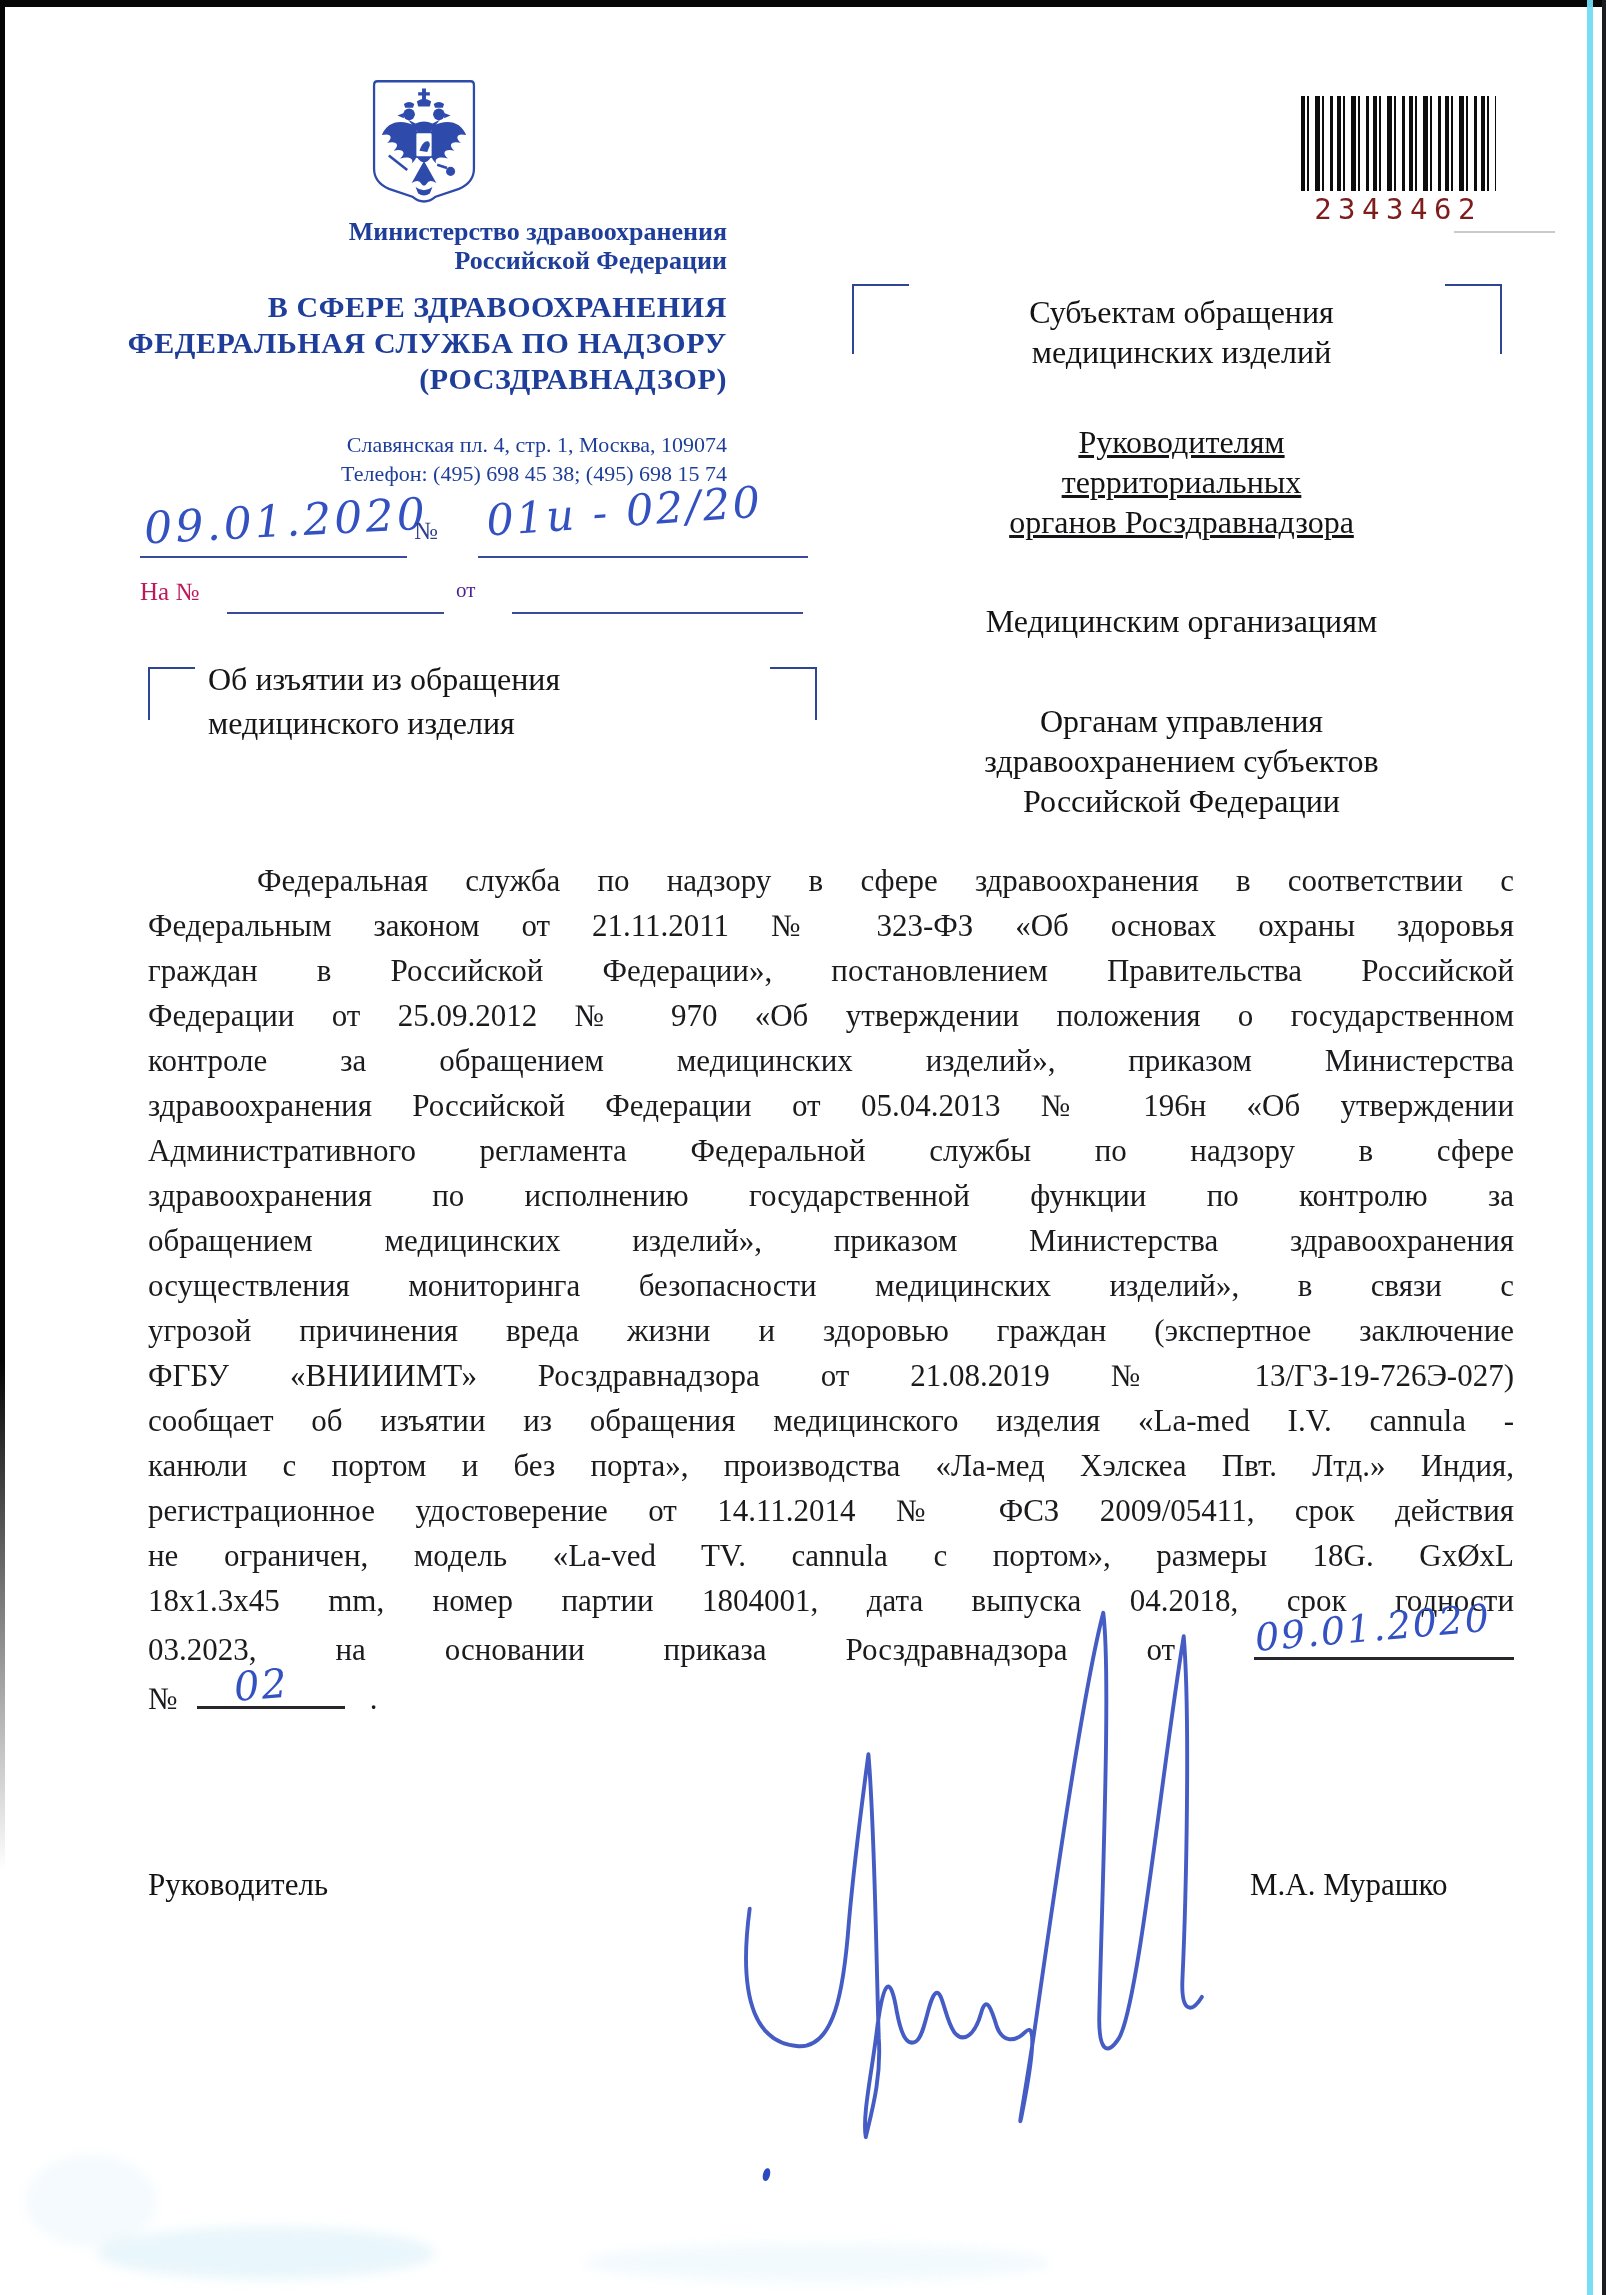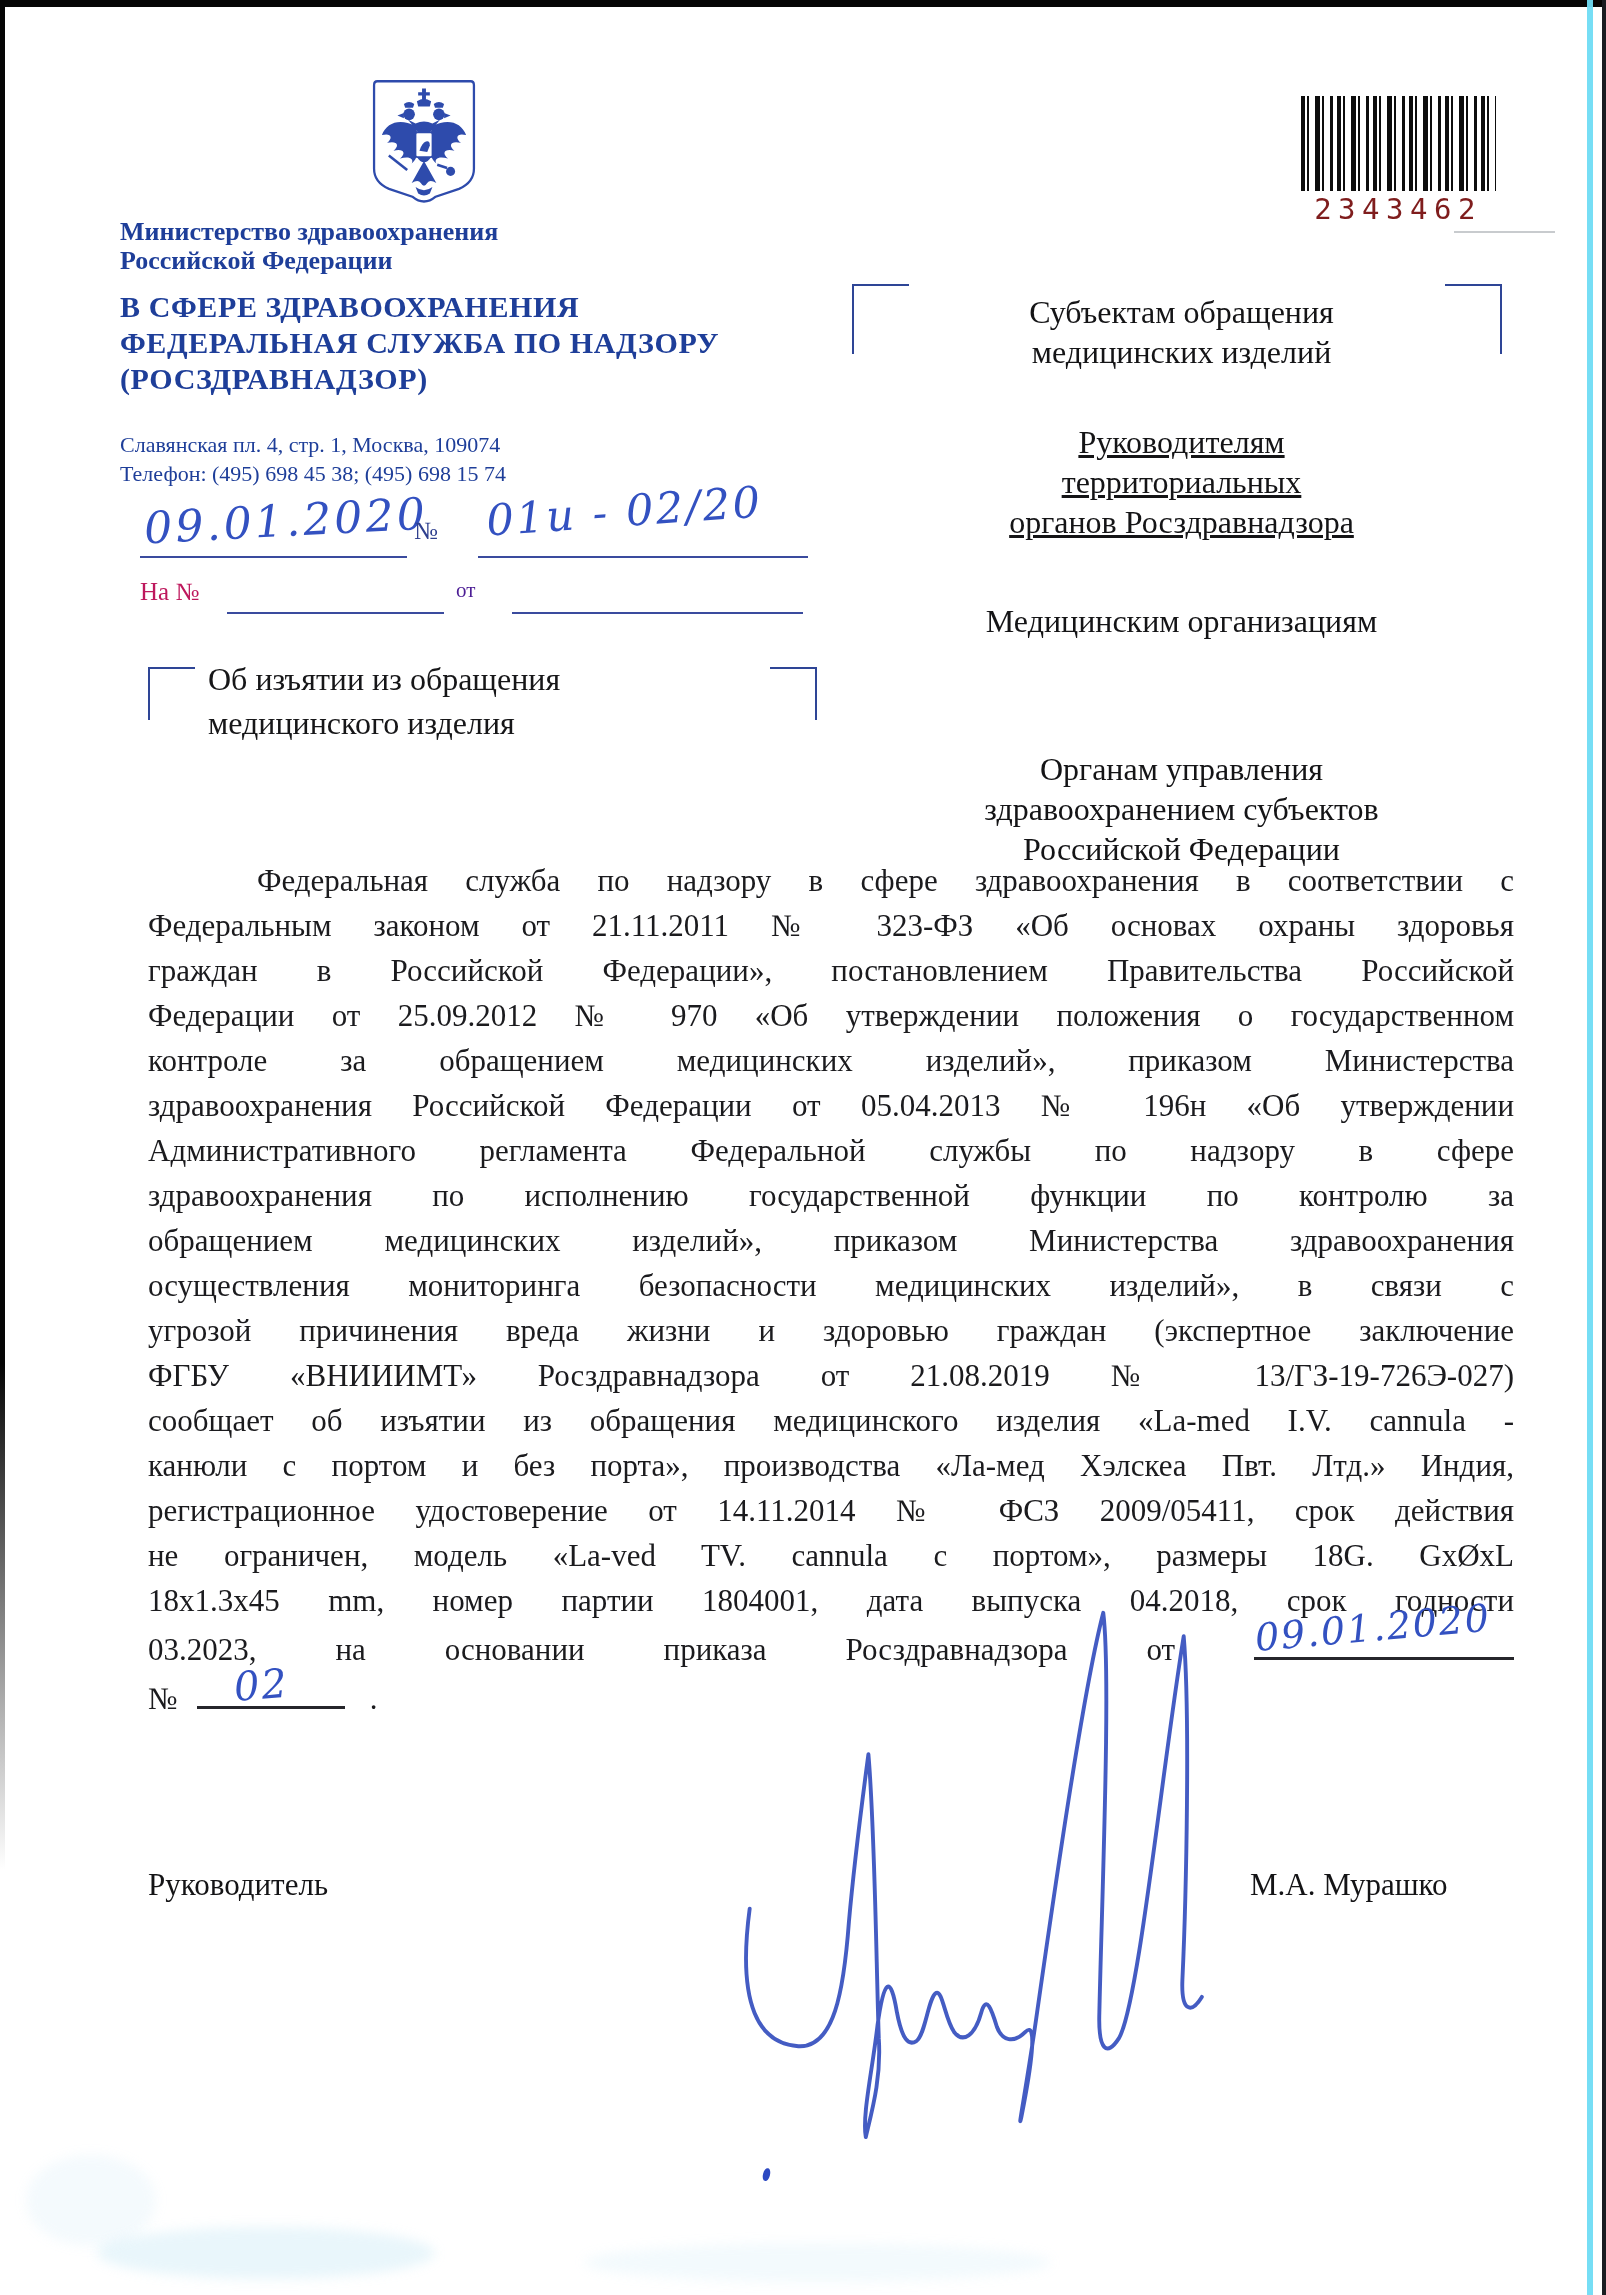--- a/index.html
+++ b/index.html
@@ -14,21 +14,21 @@
   .edge-right{position:absolute;right:0;top:0;width:3.9px;height:2295px;background:#1a1d22;}
   .cyan-line{position:absolute;left:1587px;top:0;width:5.8px;height:2295px;background:#6fdcf4;opacity:.95;}
   .smudge{position:absolute;border-radius:50%;filter:blur(5.8px);}
   .smudge-a{left:97px;top:2227px;width:338px;height:52px;background:rgba(135,205,235,.18);}
   .smudge-b{left:584px;top:2243px;width:467px;height:39px;background:rgba(160,215,240,.12);}
   .smudge-c{left:26px;top:2155px;width:130px;height:91px;background:rgba(150,210,240,.10);}
   .gray-line{position:absolute;left:1454px;top:231px;width:101px;height:1.9px;background:#9aa0a6;opacity:.55;}
   .ink-dot{position:absolute;left:763px;top:2168px;width:6.5px;height:13px;border-radius:50%;
     background:#2d49c2;transform:rotate(14deg);}
   
-  .lh{position:absolute;left:120px;top:78px;width:607px;text-align:left;color:#1e3e99;}
+  .lh{position:absolute;left:120px;top:78px;width:607px;text-align:right;color:#1e3e99;}
   .emblem{display:block;margin:0 auto;}
   .lh-ministry{margin-top:9px;font-weight:bold;font-size:26px;line-height:28.6px;}
   .lh-service{margin-top:14.3px;font-weight:bold;font-size:30px;line-height:36px;letter-spacing:0.6px;}
   .lh-address{margin-top:34px;font-size:22px;line-height:28.6px;}
   .lh-phone{font-size:22px;line-height:28.6px;}
   
   .ref{position:absolute;left:0;top:0;width:100%;height:100%;}
   .u-line{position:absolute;border-top:2.6px solid #3a4b9e;}
   .ref-date-u{left:140px;top:556px;width:267px;}
   .ref-num-u{left:478px;top:556px;width:330px;}
@@ -45,21 +45,21 @@
   .crn{position:absolute;width:45px;height:51px;}
   .crn-tl{border-left:2.6px solid #2e4596;border-top:2.6px solid #2e4596;left:0;top:10.4px;}
   .crn-tr{border-right:2.6px solid #2e4596;border-top:2.6px solid #2e4596;right:0;top:10.4px;}
   .subject-text{position:absolute;left:60px;top:0;font-size:32px;line-height:44px;color:#161618;}
   
   .addr{position:absolute;left:844px;top:278px;width:675px;}
   .addr .crn-tl{left:8.4px;top:5.8px;width:55px;height:68px;}
   .addr .crn-tr{right:17.5px;top:5.8px;width:55px;height:68px;}
   .addr-groups{position:relative;text-align:center;font-size:32px;line-height:40px;color:#141416;}
   .addr-g{position:absolute;left:0;width:100%;}
-  .addr-g1{top:14.3px;} .addr-g2{top:144px;text-decoration:underline;} .addr-g3{top:323px;} .addr-g4{top:423px;margin-top:48px;}
+  .addr-g1{top:14.3px;} .addr-g2{top:144px;text-decoration:underline;} .addr-g3{top:323px;} .addr-g4{top:423px;}
   
   .barcode{position:absolute;left:1300px;top:96px;width:196px;text-align:center;}
   .barcode-bars{width:195px;height:95px;margin:0 auto;
     background:
       repeating-linear-gradient(90deg,
         #0d0d0d 0 3.9px, #fff 3.9px 6.5px,
         #0d0d0d 6.5px 8.4px, #fff 8.4px 13.6px,
         #0d0d0d 13.6px 19px, #fff 19px 21.4px,
         #0d0d0d 21.4px 23.4px, #fff 23.4px 28.6px,
         #0d0d0d 28.6px 32px, #fff 32px 36px);}

